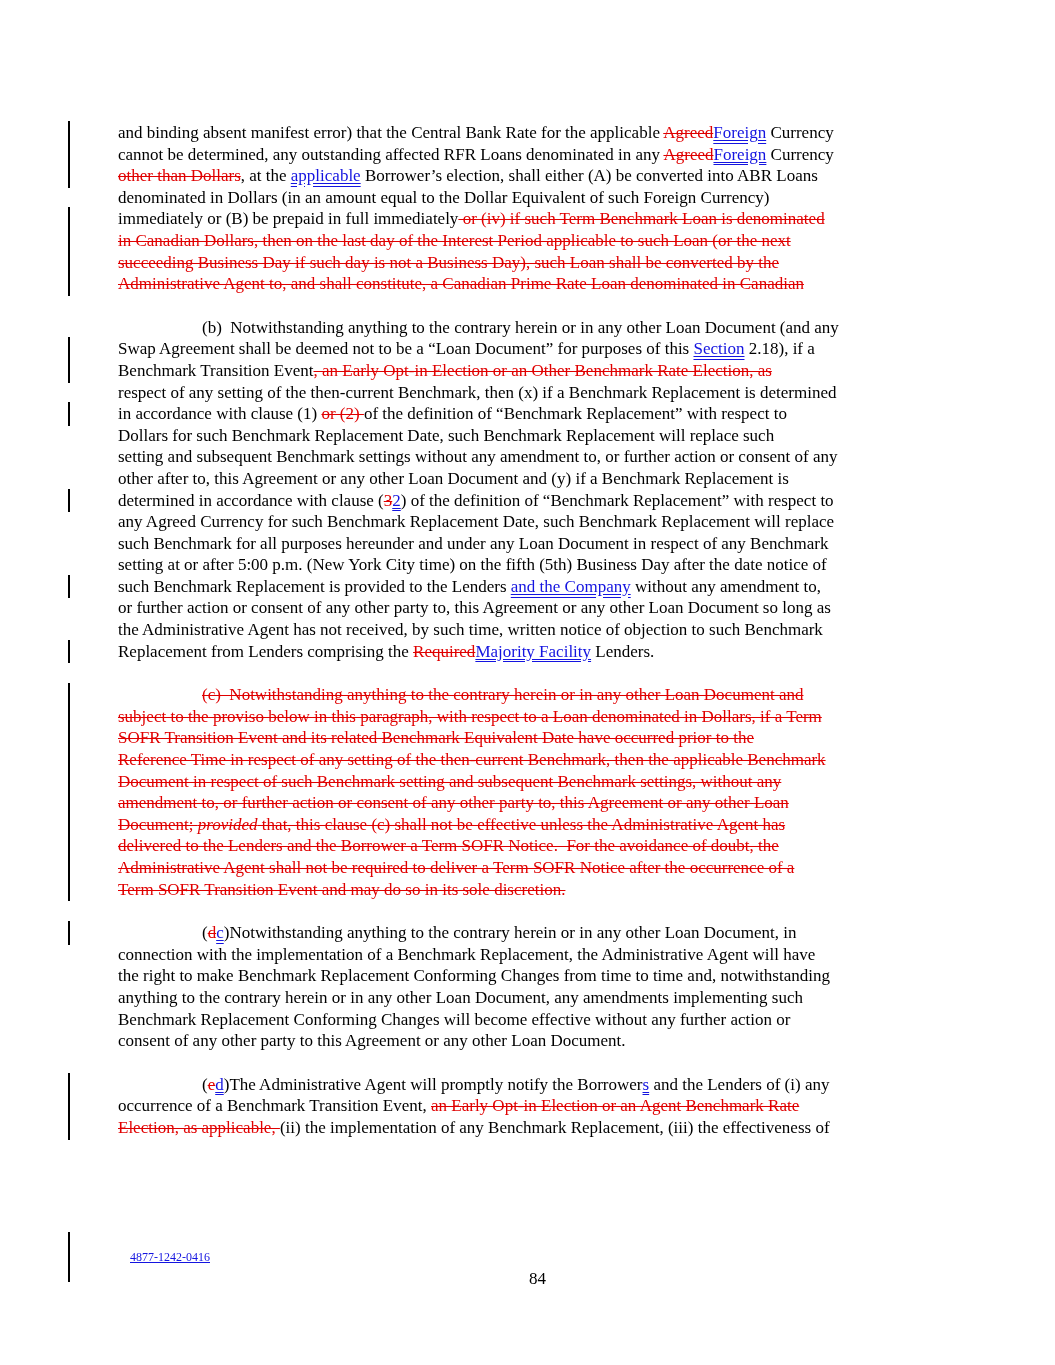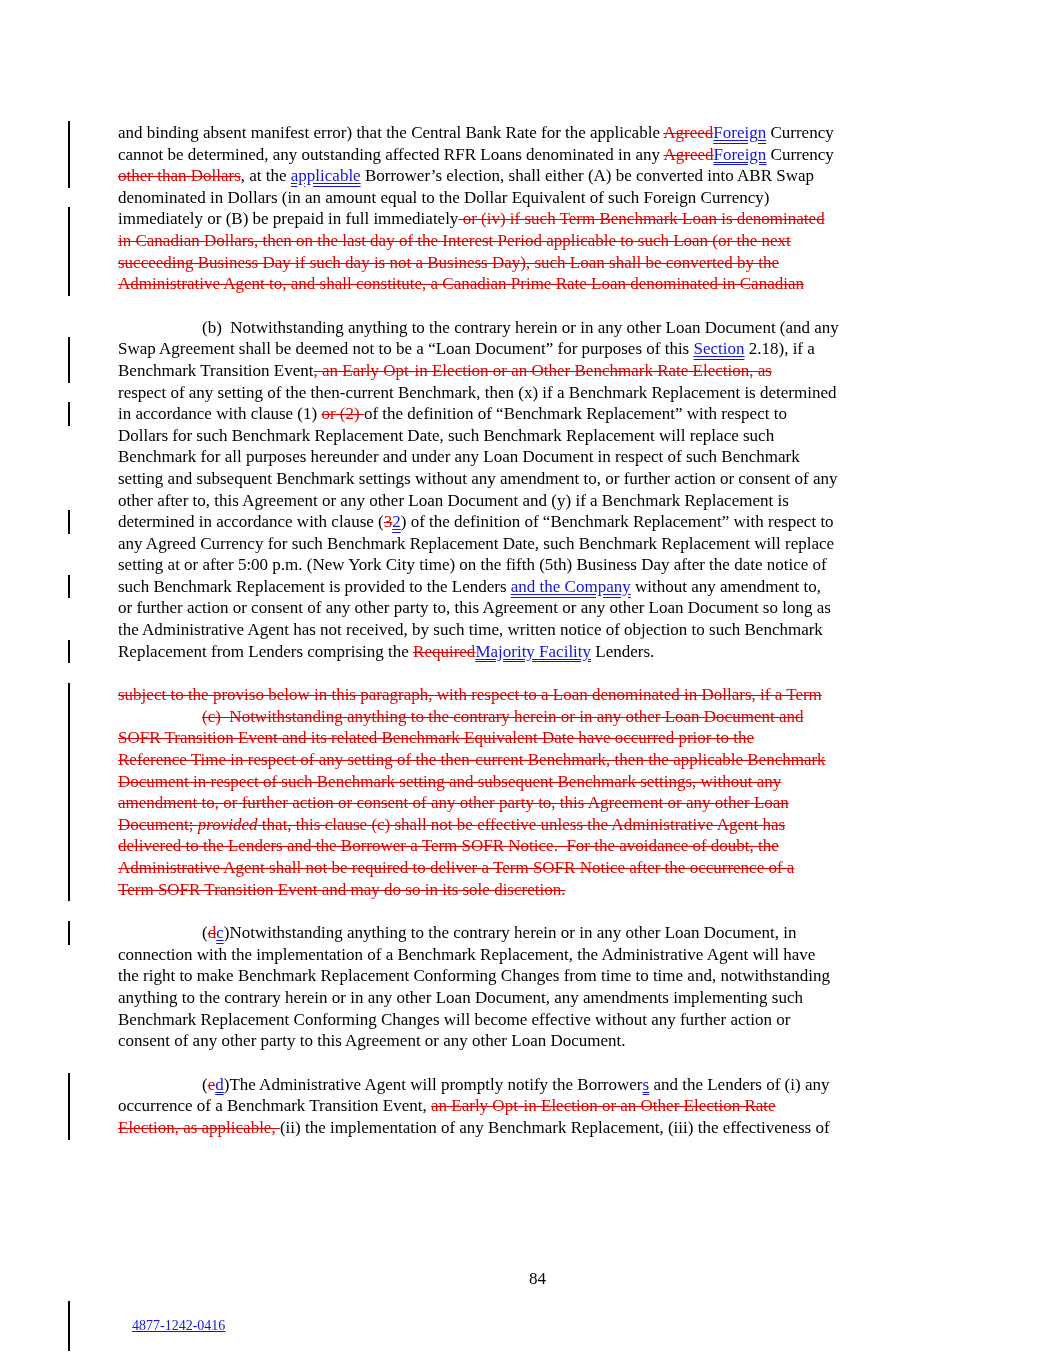--- a/index.html
+++ b/index.html
@@ -42,85 +42,85 @@
   }
   .it{font-style:italic;}
   #pagenum{
     position:absolute;
     left:0;top:1268px;width:1055px;
     text-align:center;
     font-size:17px;line-height:21.6px;padding-left:10px;
   }
   #stamp-line{
     position:absolute;
-    left:118px;top:1302px;
-    font-size:14px;line-height:16px;
+    left:118px;top:1233px;
+    font-size:12px;line-height:16px;
     white-space:pre;
   }
   #stamp{
     color:var(--ins,#1414e0);
     text-decoration:underline;
   }
 </style>
 </head>
 <body>
 
 <div id="page">
   <div id="doc">
       <div class="para">
         <div class="line"><span class="cbar"></span><span>and binding absent manifest error) that the Central Bank Rate for the applicable </span><span class="del">Agreed</span><span class="ins">Foreign</span><span> Currency</span></div>
         <div class="line"><span class="cbar"></span><span>cannot be determined, any outstanding affected RFR Loans denominated in any </span><span class="del">Agreed</span><span class="ins">Foreign</span><span> Currency</span></div>
-        <div class="line"><span class="cbar"></span><span class="del">other than Dollars</span><span>, at the </span><span class="ins">applicable</span><span> Borrower’s election, shall either (A) be converted into ABR Swap</span></div>
+        <div class="line"><span class="cbar"></span><span class="del">other than Dollars</span><span>, at the </span><span class="ins">applicable</span><span> Borrower’s election, shall either (A) be converted into ABR Loans</span></div>
         <div class="line"><span>denominated in Dollars (in an amount equal to the Dollar Equivalent of such Foreign Currency)</span></div>
         <div class="line"><span class="cbar"></span><span>immediately or (B) be prepaid in full immediately</span><span class="del"> or (iv) if such Term Benchmark Loan is denominated</span></div>
         <div class="line"><span class="cbar"></span><span class="del">in Canadian Dollars, then on the last day of the Interest Period applicable to such Loan (or the next</span></div>
         <div class="line"><span class="cbar"></span><span class="del">succeeding Business Day if such day is not a Business Day), such Loan shall be converted by the</span></div>
         <div class="line"><span class="cbar"></span><span class="del">Administrative Agent to, and shall constitute, a Canadian Prime Rate Loan denominated in Canadian</span></div>
       </div>
       <div class="para">
         <div class="line ind"><span>(b)  Notwithstanding anything to the contrary herein or in any other Loan Document (and any</span></div>
         <div class="line"><span class="cbar"></span><span>Swap Agreement shall be deemed not to be a “Loan Document” for purposes of this </span><span class="ins">Section</span><span> 2.18), if a</span></div>
         <div class="line"><span class="cbar"></span><span>Benchmark Transition Event</span><span class="del">, an Early Opt-in Election or an Other Benchmark Rate Election, as</span></div>
         <div class="line"><span>respect of any setting of the then-current Benchmark, then (x) if a Benchmark Replacement is determined</span></div>
         <div class="line"><span class="cbar"></span><span>in accordance with clause (1) </span><span class="del">or (2) </span><span>of the definition of “Benchmark Replacement” with respect to</span></div>
         <div class="line"><span>Dollars for such Benchmark Replacement Date, such Benchmark Replacement will replace such</span></div>
-        <div class="line"><span>Benchmark for all purposes hereunder and under any Loan Document in respect of such Benchmark</span></div>
         <div class="line"><span>setting and subsequent Benchmark settings without any amendment to, or further action or consent of any</span></div>
         <div class="line"><span>other after to, this Agreement or any other Loan Document and (y) if a Benchmark Replacement is</span></div>
         <div class="line"><span class="cbar"></span><span>determined in accordance with clause (</span><span class="del">3</span><span class="ins">2</span><span>) of the definition of “Benchmark Replacement” with respect to</span></div>
         <div class="line"><span>any Agreed Currency for such Benchmark Replacement Date, such Benchmark Replacement will replace</span></div>
+        <div class="line"><span>such Benchmark for all purposes hereunder and under any Loan Document in respect of any Benchmark</span></div>
         <div class="line"><span>setting at or after 5:00 p.m. (New York City time) on the fifth (5th) Business Day after the date notice of</span></div>
         <div class="line"><span class="cbar"></span><span>such Benchmark Replacement is provided to the Lenders </span><span class="ins">and the Company</span><span> without any amendment to,</span></div>
         <div class="line"><span>or further action or consent of any other party to, this Agreement or any other Loan Document so long as</span></div>
         <div class="line"><span>the Administrative Agent has not received, by such time, written notice of objection to such Benchmark</span></div>
         <div class="line"><span class="cbar"></span><span>Replacement from Lenders comprising the </span><span class="del">Required</span><span class="ins">Majority Facility</span><span> Lenders.</span></div>
       </div>
       <div class="para">
+        <div class="line ind"><span class="cbar"></span><span class="del">(c)  Notwithstanding anything to the contrary herein or in any other Loan Document and</span></div>
         <div class="line"><span class="cbar"></span><span class="del">subject to the proviso below in this paragraph, with respect to a Loan denominated in Dollars, if a Term</span></div>
-        <div class="line ind"><span class="cbar"></span><span class="del">(c)  Notwithstanding anything to the contrary herein or in any other Loan Document and</span></div>
         <div class="line"><span class="cbar"></span><span class="del">SOFR Transition Event and its related Benchmark Equivalent Date have occurred prior to the</span></div>
         <div class="line"><span class="cbar"></span><span class="del">Reference Time in respect of any setting of the then-current Benchmark, then the applicable Benchmark</span></div>
         <div class="line"><span class="cbar"></span><span class="del">Document in respect of such Benchmark setting and subsequent Benchmark settings, without any</span></div>
         <div class="line"><span class="cbar"></span><span class="del">amendment to, or further action or consent of any other party to, this Agreement or any other Loan</span></div>
         <div class="line"><span class="cbar"></span><span class="del">Document; </span><span class="del it">provided</span><span class="del"> that, this clause (c) shall not be effective unless the Administrative Agent has</span></div>
         <div class="line"><span class="cbar"></span><span class="del">delivered to the Lenders and the Borrower a Term SOFR Notice.  For the avoidance of doubt, the</span></div>
         <div class="line"><span class="cbar"></span><span class="del">Administrative Agent shall not be required to deliver a Term SOFR Notice after the occurrence of a</span></div>
         <div class="line"><span class="cbar"></span><span class="del">Term SOFR Transition Event and may do so in its sole discretion.</span></div>
       </div>
       <div class="para">
         <div class="line ind"><span class="cbar"></span><span>(</span><span class="del">d</span><span class="ins">c</span><span>)Notwithstanding anything to the contrary herein or in any other Loan Document, in</span></div>
         <div class="line"><span>connection with the implementation of a Benchmark Replacement, the Administrative Agent will have</span></div>
         <div class="line"><span>the right to make Benchmark Replacement Conforming Changes from time to time and, notwithstanding</span></div>
         <div class="line"><span>anything to the contrary herein or in any other Loan Document, any amendments implementing such</span></div>
         <div class="line"><span>Benchmark Replacement Conforming Changes will become effective without any further action or</span></div>
         <div class="line"><span>consent of any other party to this Agreement or any other Loan Document.</span></div>
       </div>
       <div class="para">
         <div class="line ind"><span class="cbar"></span><span>(</span><span class="del">e</span><span class="ins">d</span><span>)The Administrative Agent will promptly notify the Borrower</span><span class="ins">s</span><span> and the Lenders of (i) any</span></div>
-        <div class="line"><span class="cbar"></span><span>occurrence of a Benchmark Transition Event, </span><span class="del">an Early Opt-in Election or an Other Election Rate</span></div>
+        <div class="line"><span class="cbar"></span><span>occurrence of a Benchmark Transition Event, </span><span class="del">an Early Opt-in Election or an Agent Benchmark Rate</span></div>
         <div class="line"><span class="cbar"></span><span class="del">Election, as applicable, </span><span>(ii) the implementation of any Benchmark Replacement, (iii) the effectiveness of</span></div>
       </div>
     </div>
   <div id="pagenum">84</div>
   <div id="stamp-line">
     <span class="cbar"></span><span id="stamp">4877-1242-0416</span>
   </div>
 </div>
 
 </body></html>

